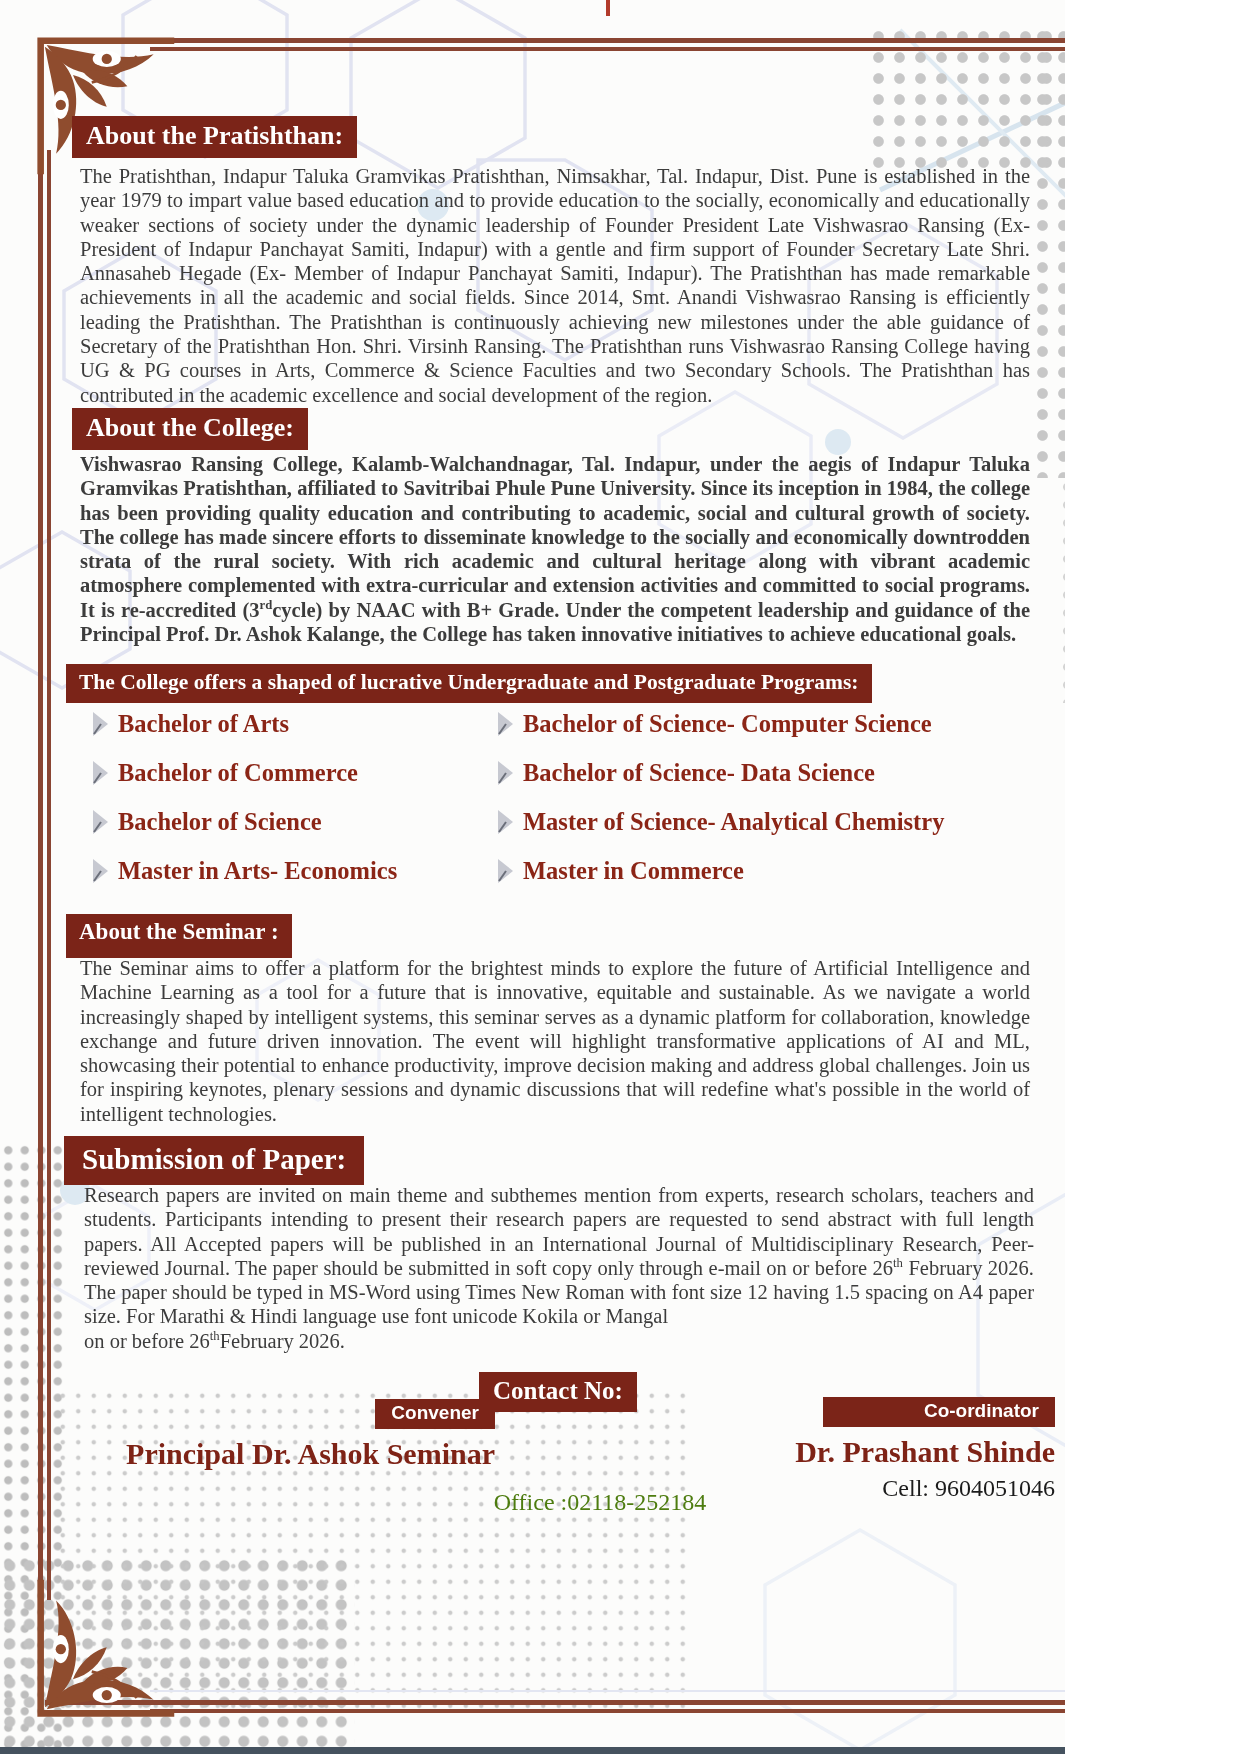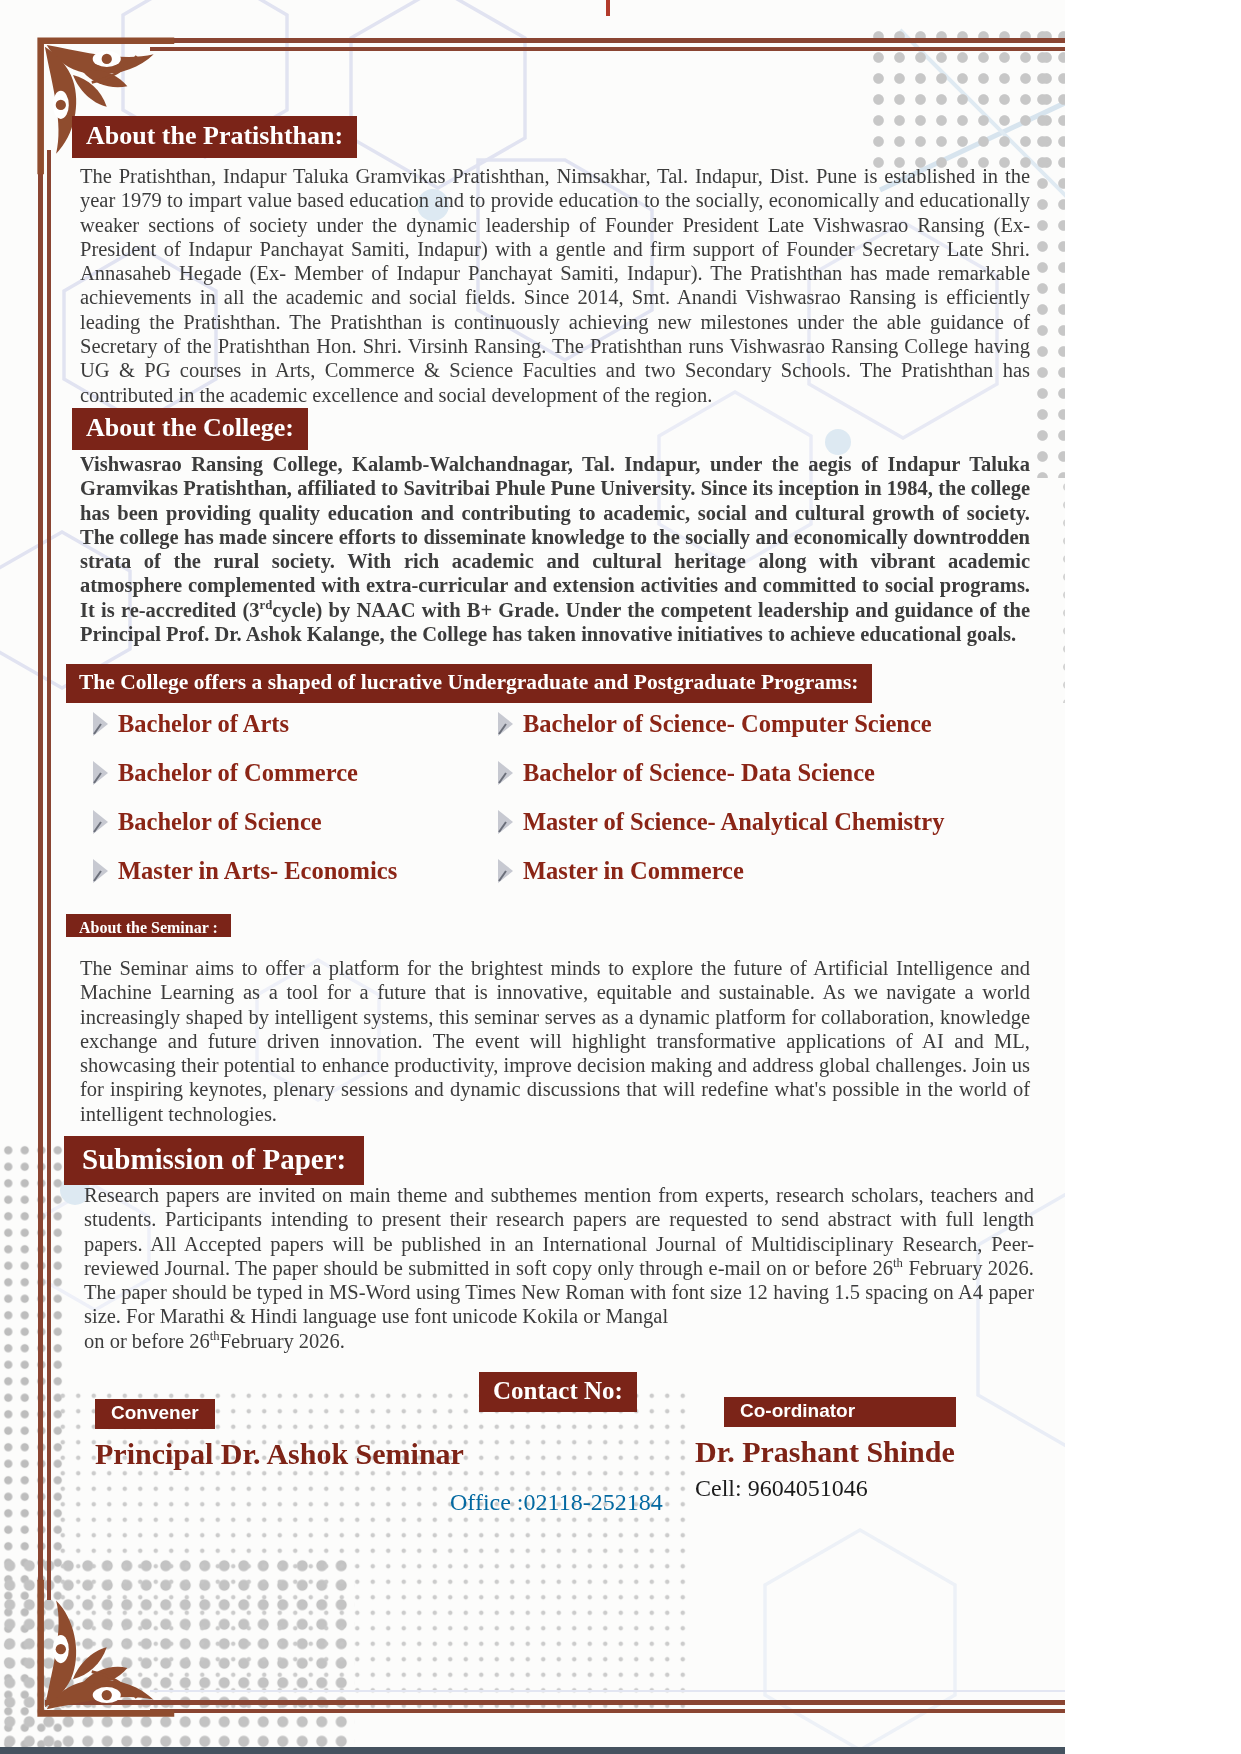--- a/index.html
+++ b/index.html
@@ -25,47 +25,47 @@
   .corner{position:absolute;width:150px;height:150px;z-index:2;}
   .redtick{position:absolute;left:606px;top:0;width:4px;height:16px;background:#b23b2b;z-index:2;}
   .bottom-band{position:absolute;left:0;bottom:0;width:100%;height:7px;background:#45525f;z-index:4;}
   .footer-faint-line{position:absolute;left:150px;top:1690px;width:941px;height:2px;background:#e3e6f2;z-index:1;}
   
   .bar{position:absolute;z-index:3;background:#7b2418;color:#ffffff;font-weight:bold;
        white-space:nowrap;padding:5px 14px 7px;font-family:"Liberation Serif",serif;}
   #bar-pratishthan{left:72px;top:116px;font-size:26px;}
   #bar-college{left:72px;top:408px;font-size:26px;}
   #bar-programs{left:66px;top:664px;font-size:21.5px;padding:6px 13px 8px;}
-  #bar-seminar{left:66px;top:914px;font-size:16px;padding:5px 13px 0;}
+  #bar-seminar{left:66px;top:914px;font-size:23px;padding:5px 13px 13px;}
   #bar-submission{left:64px;top:1136px;font-size:29px;padding:7px 18px 9px;}
   #bar-contact{left:479px;top:1372px;font-size:25px;}
   .para{position:absolute;z-index:3;color:#3c3c3c;font-size:20.5px;line-height:24.3px;
         text-align:justify;}
   #para-pratishthan{left:80px;top:164px;width:950px;}
   #para-college{left:80px;top:452px;width:950px;font-weight:bold;}
   #para-seminar{left:80px;top:956px;width:950px;}
   #submission-block{left:84px;top:1183px;width:950px;}
   #submission-block p{margin:0;}
   sup{font-size:0.62em;vertical-align:super;line-height:0;}
   .email{color:#2233aa;text-decoration:underline;cursor:pointer;}
   .prog-col{position:absolute;z-index:3;top:710px;}
   #prog-col1{left:92px;}
   #prog-col2{left:497px;}
   .prog{display:flex;align-items:center;gap:9px;height:28px;margin-bottom:21px;
         color:#8b2516;font-weight:bold;font-size:24.5px;white-space:nowrap;}
-  .fcol{position:absolute;z-index:3;text-align:left;}
+  .fcol{position:absolute;z-index:3;text-align:right;}
   #convener-col{left:95px;top:1399px;width:400px;}
   #coordinator-col{left:695px;top:1397px;width:360px;}
   .flabel{display:inline-block;background:#7b2418;color:#fff;font-family:"Liberation Sans",sans-serif;
           font-weight:bold;font-size:19px;padding:3px 16px 5px;}
   #coordinator-col .flabel{min-width:200px;margin-left:29px;}
   .fname{margin-top:8px;font-size:30px;font-weight:bold;color:#7e2316;white-space:nowrap;}
   .fcell{margin-top:6px;font-size:24px;color:#1c1c1c;}
-  #office-line{position:absolute;left:450px;top:1489px;width:300px;
-               font-size:24px;color:#0369a1;z-index:3;}
+  #office-line{position:absolute;left:450px;top:1489px;width:300px;text-align:center;
+               font-size:24px;color:#4d7c0f;z-index:3;}
 </style>
 </head>
 <body>
 
 <div class="page">
 
   <svg class="bg-hex" width="1241" height="1754">
     <g fill="none" stroke="#e1e3f1" stroke-width="3.5">
       <polygon points="205,-33 287,15 287,110 205,157 123,110 123,15"></polygon>
       <polygon points="438,-12 525,38 525,138 438,188 351,138 351,38"></polygon>

